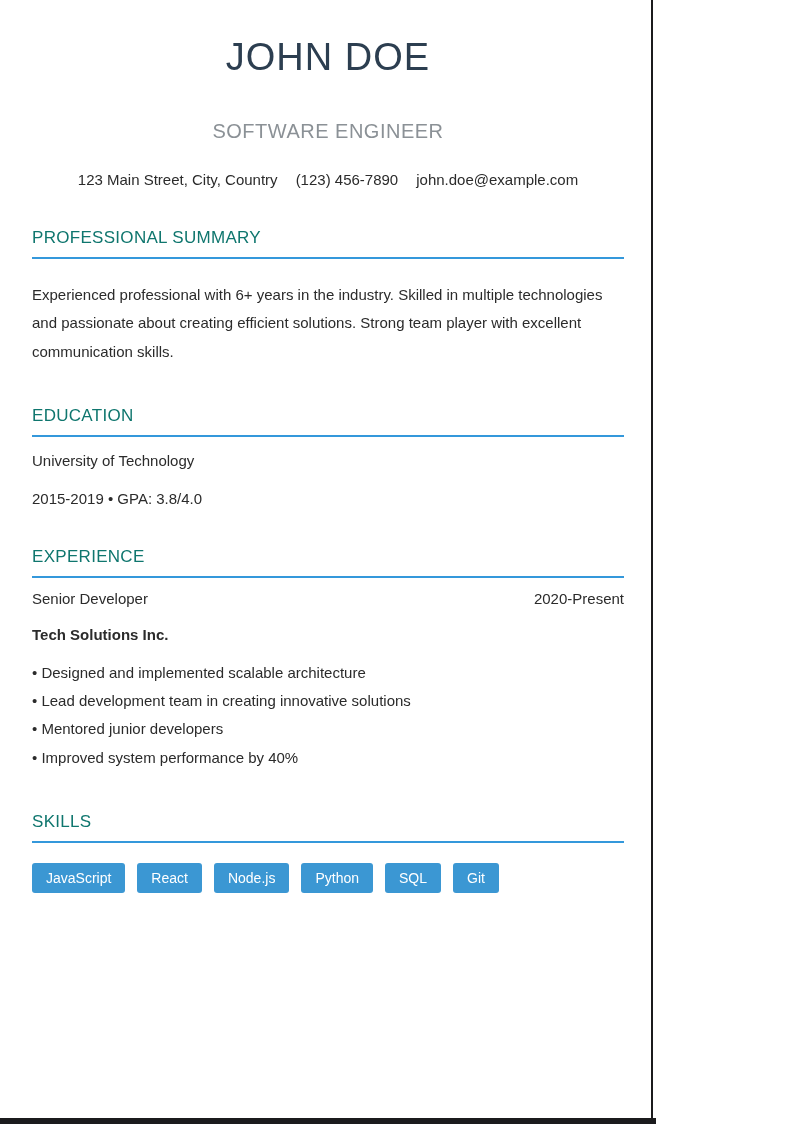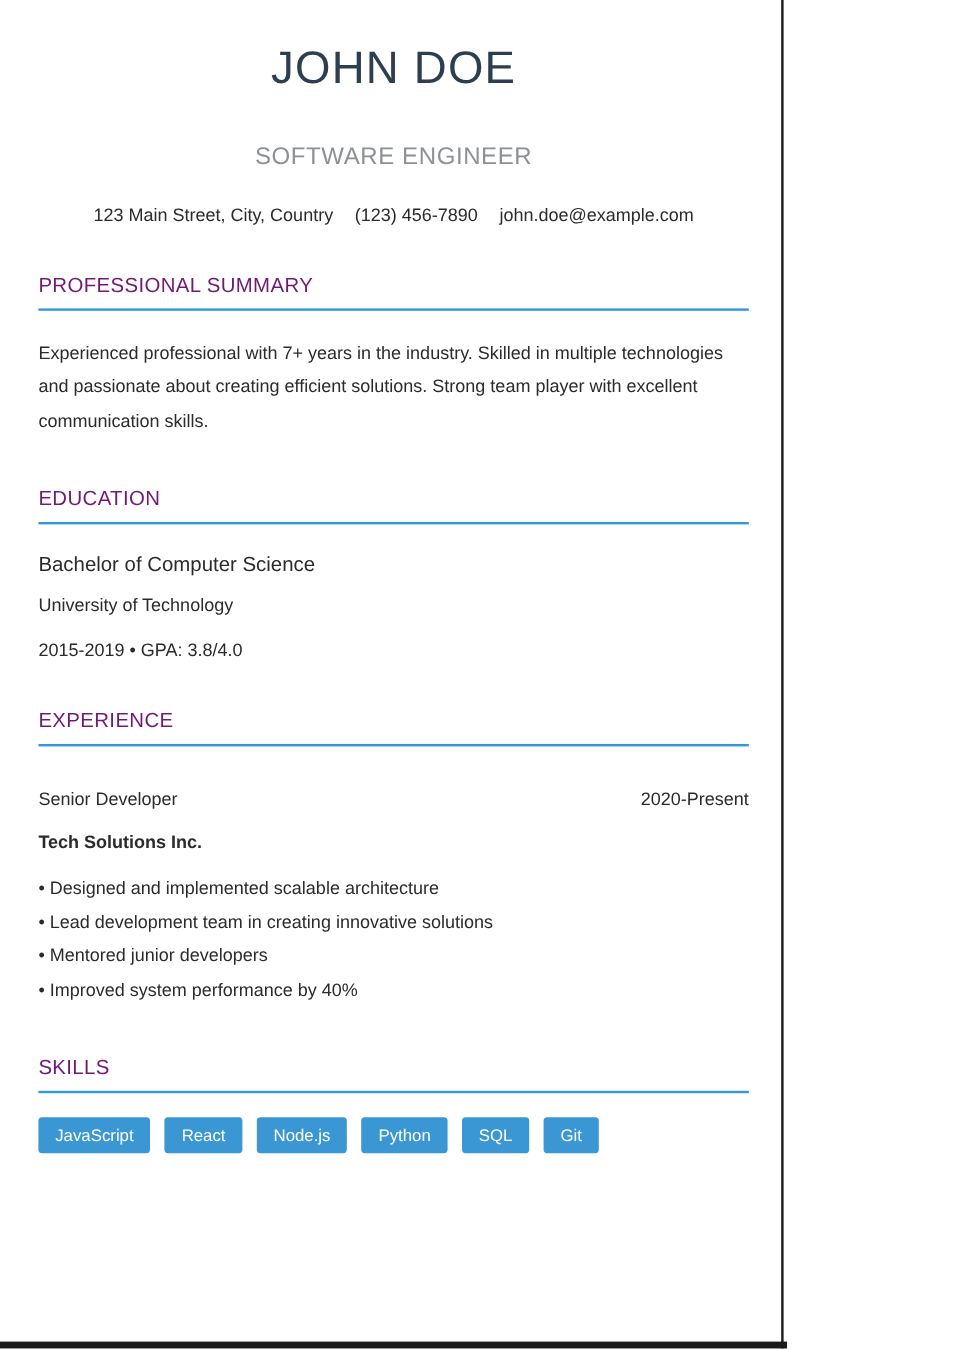--- a/index.html
+++ b/index.html
@@ -53,41 +53,41 @@
     justify-content: center;
     gap: 18px;
     font-size: 15px;
     color: #2b2b2b;
   }
 
   
   .section { margin-top: 40px; }
   .section-heading {
     margin: 0;
-    color: #701a75;
+    color: #0f766e;
     font-size: 17px;
     font-weight: 400;
     letter-spacing: 0.3px;
     padding-bottom: 9px;
     border-bottom: 2px solid #3498db;
   }
 
   .summary-text {
     margin: 22px 0 0 0;
     font-size: 15px;
     line-height: 1.9;
     color: #2b2b2b;
   }
 
   .edu-degree { margin-top: 24px; font-size: 17px; }
   .edu-school { margin-top: 15px; font-size: 15px; }
   .edu-details { margin-top: 21px; font-size: 15px; }
 
   .exp-row {
-    margin-top: 36px;
+    margin-top: 12px;
     display: flex;
     justify-content: space-between;
     align-items: center;
     font-size: 15px;
   }
   .exp-company { margin-top: 19px; font-size: 15px; font-weight: 700; }
   .exp-bullets { margin: 16px 0 0 0; padding: 0; list-style: none; }
   .exp-bullets li {
     font-size: 15px;
     line-height: 1.87;
@@ -120,26 +120,25 @@
     <h1 class="name">JOHN DOE</h1>
     <div class="job-title">SOFTWARE ENGINEER</div>
     <div class="contact-row">
       <span>123 Main Street, City, Country</span>
       <span>(123) 456-7890</span>
       <span>john.doe@example.com</span>
     </div>
 
     <div class="section">
       <h2 class="section-heading">PROFESSIONAL SUMMARY</h2>
-      <p class="summary-text">Experienced professional with 7+ years in the industry. Skilled in multiple technologies and passionate about creating efficient solutions. Strong team player with excellent communication skills.</p>
+      <p class="summary-text">Experienced professional with 6+ years in the industry. Skilled in multiple technologies and passionate about creating efficient solutions. Strong team player with excellent communication skills.</p>
     </div>
 
     <div class="section">
       <h2 class="section-heading">EDUCATION</h2>
-      <div class="edu-degree">Bachelor of Computer Science</div>
       <div class="edu-school">University of Technology</div>
       <div class="edu-details">2015-2019 • GPA: 3.8/4.0</div>
     </div>
 
     <div class="section">
       <h2 class="section-heading">EXPERIENCE</h2>
       <div class="exp-row">
         <span>Senior Developer</span>
         <span>2020-Present</span>
       </div>

